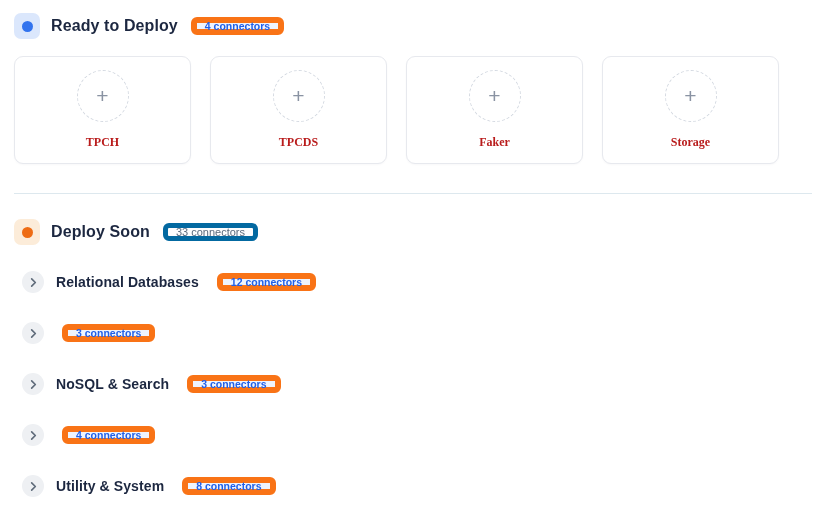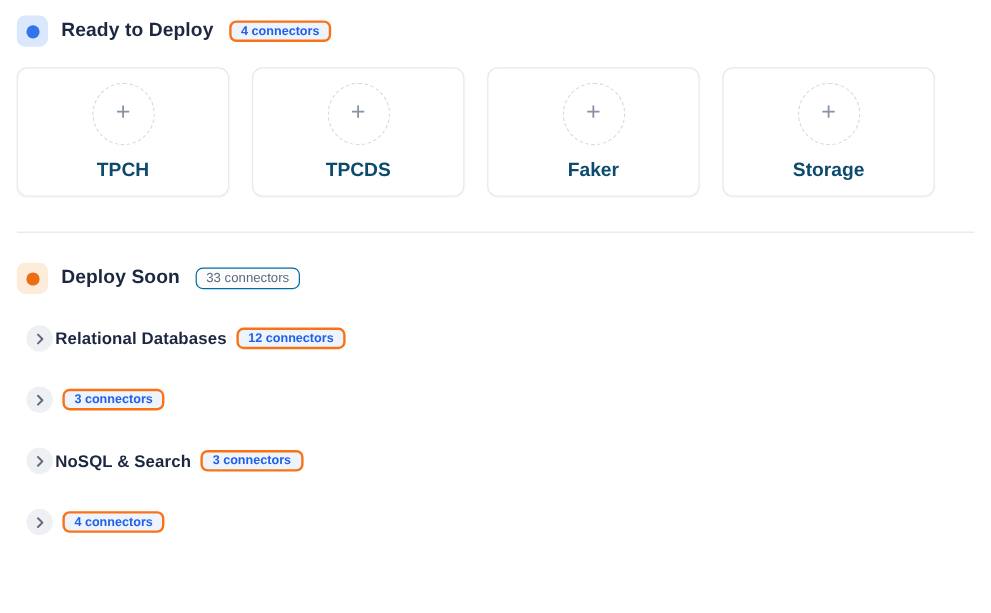--- a/index.html
+++ b/index.html
@@ -55,27 +55,27 @@
     height: 18px;
     padding: 0 8px;
     border-radius: 6px;
     font-size: 10.5px;
     line-height: 1;
     white-space: nowrap;
     margin-left: 6px;
   }
   .badge.blue {
     background: #eef4fe;
-    border: 2px solid #f97316;
+    border: 6px solid #f97316;
     color: #2160e8;
     font-weight: 700;
   }
   .badge.gray {
     background: #fdfdfe;
-    border: 1px solid #0369a1;
+    border: 5px solid #0369a1;
     color: #5a6a7d;
     font-weight: 500;
     font-size: 11px;
   }
 
   
   .cards {
     margin-top: 17px;
     display: grid;
     grid-template-columns: repeat(4, 177px);
@@ -103,39 +103,40 @@
     justify-content: center;
   }
   .plus-glyph {
     font-size: 21px;
     font-weight: 300;
     color: #8a93a3;
     line-height: 1;
     transform: translateY(-1px);
   }
   .card-label {
-    font-size: 16px;
+    font-size: 12px;
     font-weight: 600;
-    color: #0c4a6e;
+    color: #b91c1c;
+    font-family: Liberation Serif, serif;
   }
 
   
   .divider {
     border: none;
     border-top: 1px solid #dde8ee;
     margin-top: 29px;
   }
 
   
   .coming-head { margin-top: 25px; }
   .groups { margin-top: 16px; }
   .group-row {
     display: flex;
     align-items: center;
-    gap: 2px;
+    gap: 12px;
     height: 42px;
     margin-bottom: 9px;
     padding-left: 8px;
     border-radius: 8px;
     cursor: pointer;
   }
   .chev-circle {
     width: 22px; height: 22px;
     border-radius: 50%;
     background: #eef0f3;
@@ -237,17 +238,26 @@
 
       <div class="group-row">
         <span class="chev-circle">
           <svg width="11" height="11" viewBox="0 0 12 12">
               <path d="M4 2 L8 6 L4 10" stroke="#5f6b7a" stroke-width="1.8" fill="none" stroke-linecap="round" stroke-linejoin="round"></path>
             </svg>
         </span>
         <span class="badge blue">4 connectors</span>
       </div>
 
+      <div class="group-row">
+        <span class="chev-circle">
+          <svg width="11" height="11" viewBox="0 0 12 12">
+              <path d="M4 2 L8 6 L4 10" stroke="#5f6b7a" stroke-width="1.8" fill="none" stroke-linecap="round" stroke-linejoin="round"></path>
+            </svg>
+        </span>
+        <span class="group-title">Utility &amp; System</span>
+        <span class="badge blue">8 connectors</span>
+      </div>
 
     </div>
   </section>
 
 </div>
 
 </body></html>

